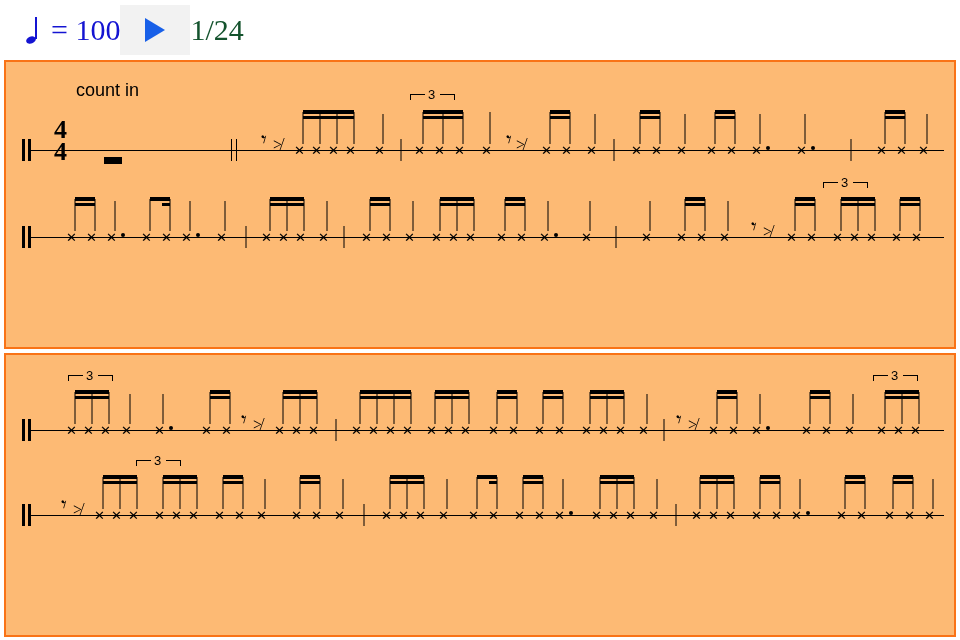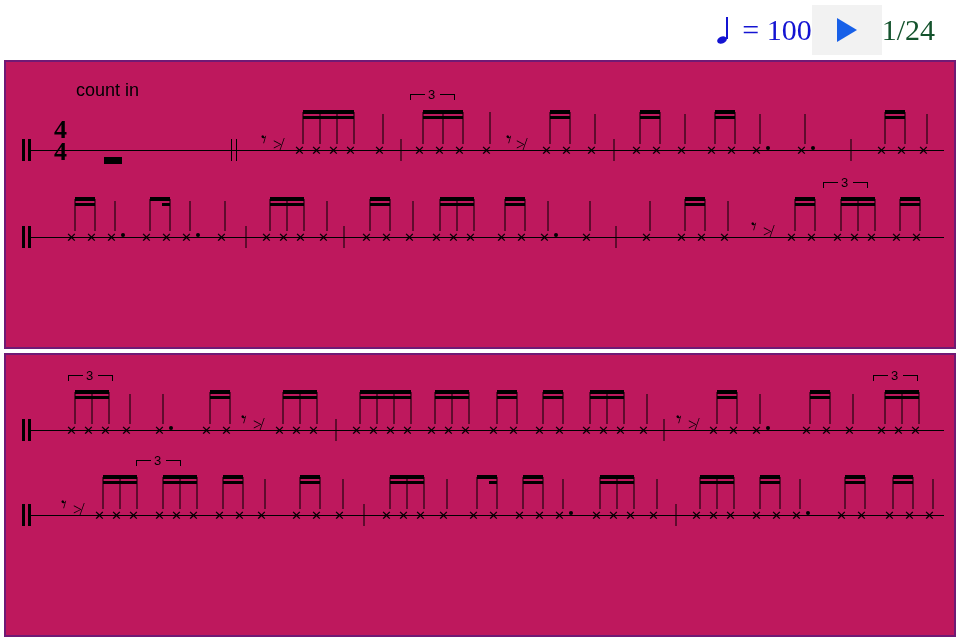--- a/index.html
+++ b/index.html
@@ -1,22 +1,22 @@
 <!DOCTYPE html>
 <html><head>
 <meta charset="utf-8">
 <style>
   html,body{margin:0;padding:0;width:960px;height:640px;background:#fff;font-family:Georgia,serif;overflow:hidden}
-  .topbar{height:60px;display:flex;align-items:center;justify-content:flex-end;padding:0 25px}
+  .topbar{height:60px;display:flex;align-items:center;justify-content:flex-start;padding:0 25px}
   .tempo{color:#1414d2;font-size:30px;font-family:Georgia,serif;display:flex;align-items:center;gap:8px}
   .tempo svg{flex-shrink:0}
   .play{width:70px;height:50px;background:#f2f2f2;display:flex;align-items:center;justify-content:center;cursor:pointer}
   .page{color:#14532d;font-size:30px}
   .score{padding:0 4px}
-  .sys{border:2px solid #701a75;position:relative;background:#be185d}
+  .sys{border:2px solid #f97316;position:relative;background:#fdba74}
   .sys1{height:285px}
   .sys2{height:280px;margin-top:4px}
   .staffline{position:absolute;left:22px;right:10px;height:1px;background:#000}
   .clef{position:absolute;font-size:22px;font-weight:bold;font-family:Georgia,serif;left:16px}
   .clef .b1,.clef .b2{position:absolute;width:3px;height:22px;background:#000;top:-11px}
   .clef .b1{left:0}.clef .b2{left:6px}
   .ts{position:absolute;left:48px;font-family:Georgia,serif;font-weight:bold;font-size:26px;line-height:20px}
   .label{position:absolute;font-size:18px;font-family:Arial,sans-serif}
   .dbar{position:absolute;width:1px;height:22px;background:#000;top:-11px}
   .rest{position:absolute;width:18px;height:7px;background:#000}

